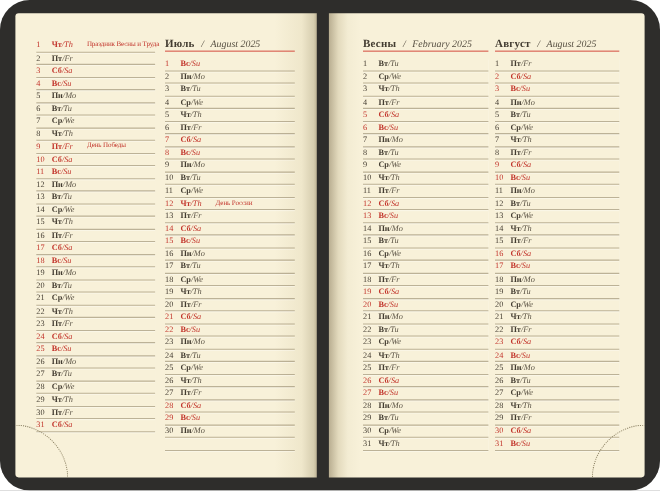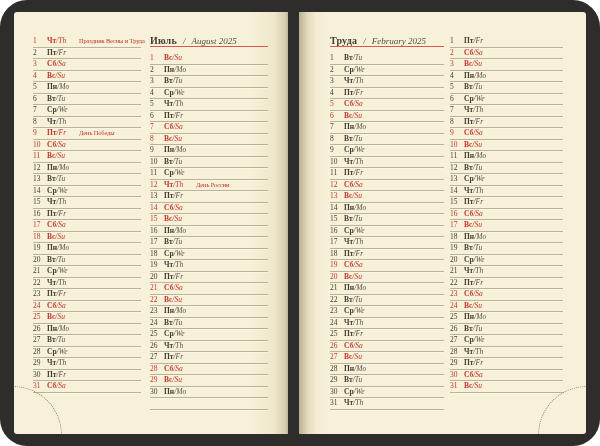--- a/index.html
+++ b/index.html
@@ -325,21 +325,21 @@
           </div>
           <div class="day-row blank"></div>
         </div>
     </section>
     <div class="corner-dots bl"></div>
   </div>
 
   <div class="page page-right">
     <section class="month-col col-2">
       <header class="col-head">
-        <span class="mru">Труда</span>
+        <span class="mru">Весны</span>
         <span class="msep">/</span>
         <span class="men">February 2025</span>
       </header>
       <div class="rows">
           <div class="day-row">
             <span class="num">1</span>
             <span class="abbr"><b>Вт</b><i>/Tu</i></span>
           </div>
           <div class="day-row">
             <span class="num">2</span>
@@ -457,20 +457,25 @@
             <span class="num">30</span>
             <span class="abbr"><b>Ср</b><i>/We</i></span>
           </div>
           <div class="day-row">
             <span class="num">31</span>
             <span class="abbr"><b>Чт</b><i>/Th</i></span>
           </div>
         </div>
     </section>
     <section class="month-col col-3">
+      <header class="col-head">
+        <span class="mru">Август</span>
+        <span class="msep">/</span>
+        <span class="men">August 2025</span>
+      </header>
       <div class="rows">
           <div class="day-row">
             <span class="num">1</span>
             <span class="abbr"><b>Пт</b><i>/Fr</i></span>
           </div>
           <div class="day-row red">
             <span class="num">2</span>
             <span class="abbr"><b>Сб</b><i>/Sa</i></span>
           </div>
           <div class="day-row red">

